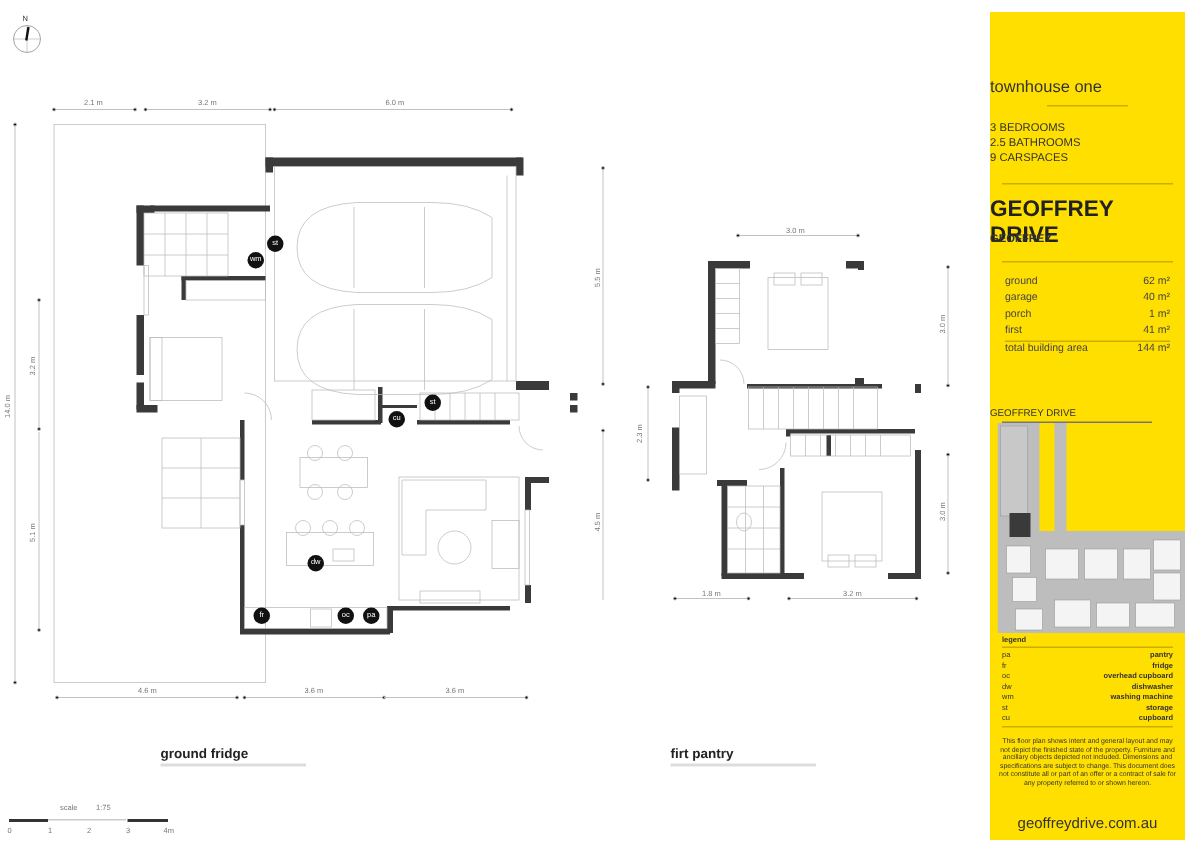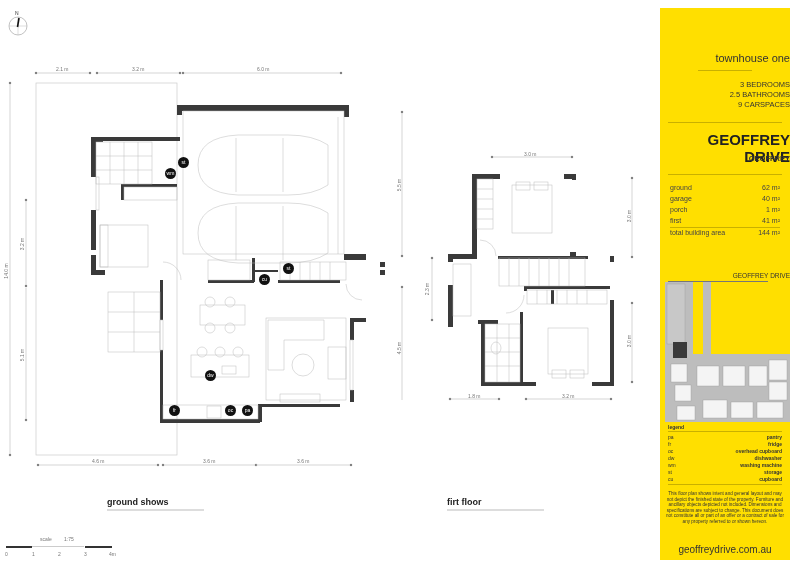--- a/index.html
+++ b/index.html
@@ -2,21 +2,21 @@
 <html><head>
 <meta charset="utf-8">
 <style>
   html,body{margin:0;padding:0;background:#fff;}
   body{width:800px;height:568px;position:relative;overflow:hidden;font-family:"Liberation Sans",sans-serif;color:#222;}
   .abs{position:absolute;}
   .dim{font-size:5px;color:#777;font-family:"Liberation Sans",sans-serif;}
   .vdim{transform:rotate(-90deg);transform-origin:center;white-space:nowrap;}
   .floor-label{font-size:9px;font-weight:bold;color:#222;padding-bottom:2px;border-bottom:2px solid #ddd;}
   .panel{position:absolute;left:660px;top:8px;width:130px;height:552px;background:#ffdf00;}
-  .panel .title{position:absolute;left:0;width:130px;text-align:right;color:#333;}
+  .panel .title{position:absolute;left:0;width:130px;text-align:left;color:#333;}
   .sep{position:absolute;height:1px;background:#c9b000;}
   .area-row{position:absolute;left:10px;width:110px;font-size:7px;color:#444;display:flex;justify-content:space-between;}
   .legend-row{position:absolute;left:8px;width:114px;font-size:5px;display:flex;justify-content:space-between;color:#333;}
   .legend-row .v{font-weight:bold;}
   .disclaimer{position:absolute;left:6px;width:118px;top:483px;font-size:4.6px;line-height:5.6px;text-align:center;color:#333;}
   .url{position:absolute;left:0;width:130px;top:536px;text-align:center;font-size:10px;color:#333;}
   .tag{position:absolute;width:11px;height:11px;border-radius:50%;background:#111;color:#fff;font-size:5px;line-height:11px;text-align:center;}
 </style>
 </head>
 <body>
@@ -182,21 +182,21 @@
 <div class="abs dim" style="left:257px;top:66px;">6.0 m</div>
 <div class="abs dim vdim" style="left:-2px;top:268px;">14.0 m</div>
 <div class="abs dim vdim" style="left:16px;top:241px;">3.2 m</div>
 <div class="abs dim vdim" style="left:16px;top:352px;">5.1 m</div>
 <div class="abs dim" style="left:92px;top:458px;">4.6 m</div>
 <div class="abs dim" style="left:203px;top:458px;">3.6 m</div>
 <div class="abs dim" style="left:297px;top:458px;">3.6 m</div>
 <div class="abs dim vdim" style="left:393px;top:182px;">5.5 m</div>
 <div class="abs dim vdim" style="left:393px;top:345px;">4.5 m</div>
 
-<div class="abs floor-label" style="left:107px;top:497px;width:97px;">ground shows</div>
+<div class="abs floor-label" style="left:107px;top:497px;width:97px;">ground fridge</div>
 
 <svg class="abs" style="left:420px;top:140px;" width="230" height="270" viewBox="0 0 230 270">
   <g stroke="#bbb" stroke-width="0.6" fill="#111">
     <line x1="72" y1="17" x2="152" y2="17"></line>
       <circle cx="72" cy="17" r="1"></circle>
       <circle cx="152" cy="17" r="1"></circle>
     <line x1="212" y1="38" x2="212" y2="117"></line>
       <circle cx="212" cy="38" r="1"></circle>
       <circle cx="212" cy="117" r="1"></circle>
     <line x1="212" y1="163" x2="212" y2="242"></line>
@@ -273,21 +273,21 @@
   </g>
 </svg>
 
 <div class="abs dim" style="left:524px;top:151px;">3.0 m</div>
 <div class="abs dim vdim" style="left:421px;top:286px;">2.3 m</div>
 <div class="abs dim vdim" style="left:623px;top:213px;">3.0 m</div>
 <div class="abs dim vdim" style="left:623px;top:338px;">3.0 m</div>
 <div class="abs dim" style="left:468px;top:393px;">1.8 m</div>
 <div class="abs dim" style="left:562px;top:393px;">3.2 m</div>
 
-<div class="abs floor-label" style="left:447px;top:497px;width:97px;">firt floor</div>
+<div class="abs floor-label" style="left:447px;top:497px;width:97px;">firt pantry</div>
 
 <div class="abs" style="left:4px;top:536px;width:120px;height:24px;">
   <div class="abs dim" style="left:36px;top:0;font-size:5px;">scale</div>
   <div class="abs dim" style="left:60px;top:0;font-size:5px;">1:75</div>
   <div class="abs" style="left:2px;top:10px;width:26px;height:2px;background:#333;"></div>
   <div class="abs" style="left:28px;top:10px;width:52px;height:1px;background:#ccc;"></div>
   <div class="abs" style="left:81px;top:10px;width:27px;height:2px;background:#333;"></div>
   <div class="abs dim" style="left:1px;top:15px;">0</div>
   <div class="abs dim" style="left:28px;top:15px;">1</div>
   <div class="abs dim" style="left:54px;top:15px;">2</div>

